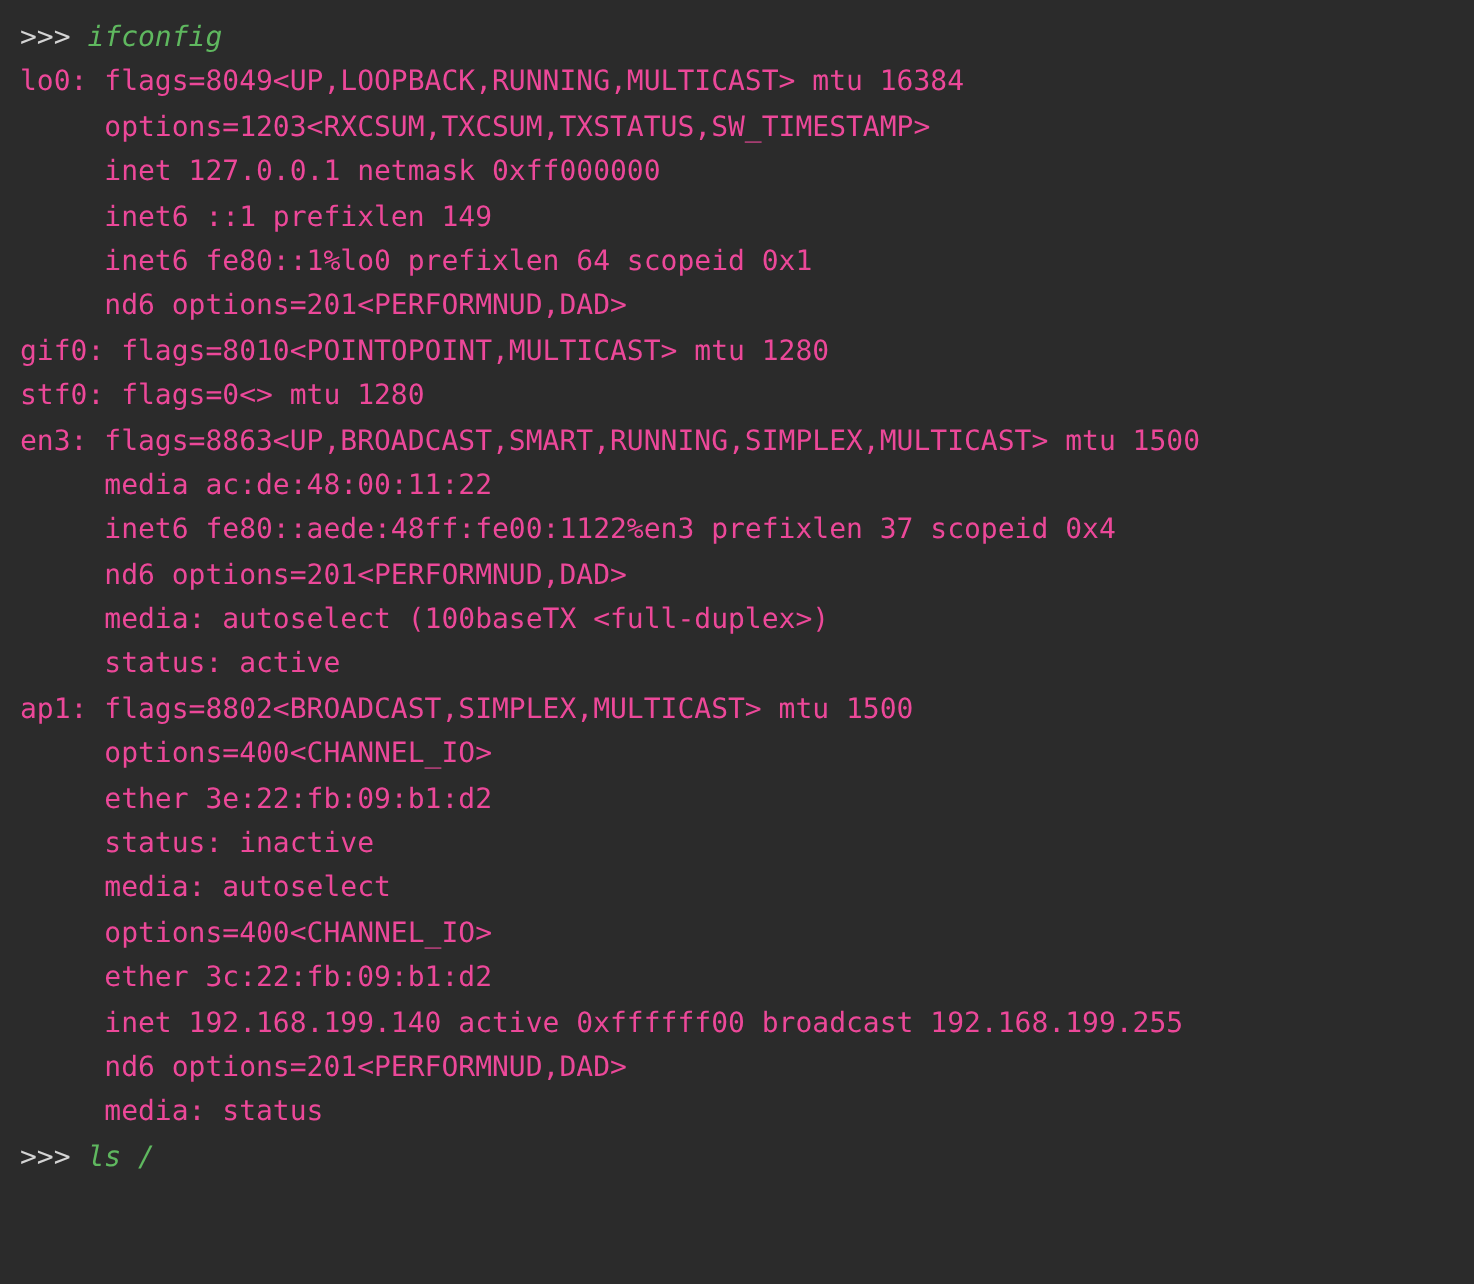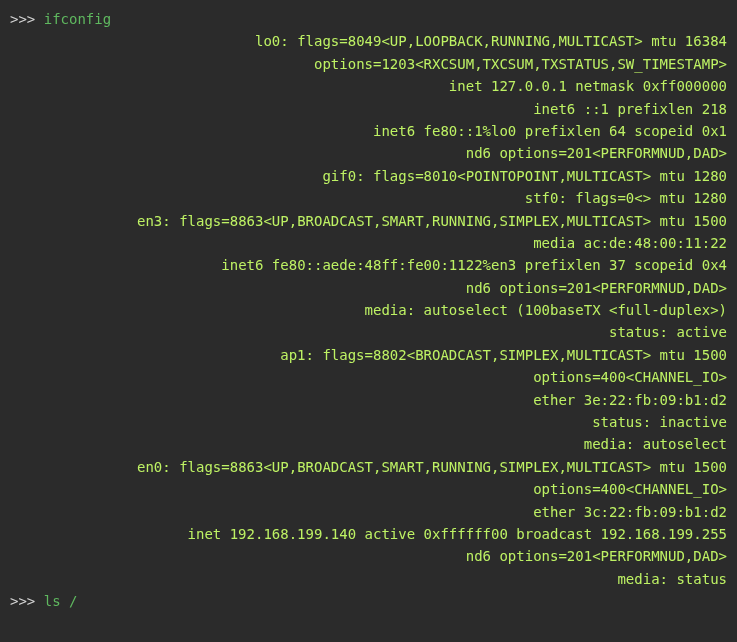--- a/index.html
+++ b/index.html
@@ -24,56 +24,55 @@
     .prompt-line {
       display: flex;
       align-items: baseline;
     }
     .prompt {
       color: #d4d4d4;
       white-space: pre;
     }
     .command {
       color: #5fb85f;
+      font-style: italic;
     }
     .output-line {
-      color: #bef264;
+      color: #ec4899;
       white-space: pre;
-      text-align: right;
     }
   </style>
 </head>
 <body>
 
 <div class="terminal">
   <div class="prompt-line">
     <span class="prompt">&gt;&gt;&gt; </span>
     <span class="command">ifconfig</span>
   </div>
   <div>
     <div class="output-line">lo0: flags=8049&lt;UP,LOOPBACK,RUNNING,MULTICAST&gt; mtu 16384</div>
     <div class="output-line">     options=1203&lt;RXCSUM,TXCSUM,TXSTATUS,SW_TIMESTAMP&gt;</div>
     <div class="output-line">     inet 127.0.0.1 netmask 0xff000000</div>
-    <div class="output-line">     inet6 ::1 prefixlen 218</div>
+    <div class="output-line">     inet6 ::1 prefixlen 149</div>
     <div class="output-line">     inet6 fe80::1%lo0 prefixlen 64 scopeid 0x1</div>
     <div class="output-line">     nd6 options=201&lt;PERFORMNUD,DAD&gt;</div>
     <div class="output-line">gif0: flags=8010&lt;POINTOPOINT,MULTICAST&gt; mtu 1280</div>
     <div class="output-line">stf0: flags=0&lt;&gt; mtu 1280</div>
     <div class="output-line">en3: flags=8863&lt;UP,BROADCAST,SMART,RUNNING,SIMPLEX,MULTICAST&gt; mtu 1500</div>
     <div class="output-line">     media ac:de:48:00:11:22</div>
     <div class="output-line">     inet6 fe80::aede:48ff:fe00:1122%en3 prefixlen 37 scopeid 0x4</div>
     <div class="output-line">     nd6 options=201&lt;PERFORMNUD,DAD&gt;</div>
     <div class="output-line">     media: autoselect (100baseTX &lt;full-duplex&gt;)</div>
     <div class="output-line">     status: active</div>
     <div class="output-line">ap1: flags=8802&lt;BROADCAST,SIMPLEX,MULTICAST&gt; mtu 1500</div>
     <div class="output-line">     options=400&lt;CHANNEL_IO&gt;</div>
     <div class="output-line">     ether 3e:22:fb:09:b1:d2</div>
     <div class="output-line">     status: inactive</div>
     <div class="output-line">     media: autoselect</div>
-    <div class="output-line">en0: flags=8863&lt;UP,BROADCAST,SMART,RUNNING,SIMPLEX,MULTICAST&gt; mtu 1500</div>
     <div class="output-line">     options=400&lt;CHANNEL_IO&gt;</div>
     <div class="output-line">     ether 3c:22:fb:09:b1:d2</div>
     <div class="output-line">     inet 192.168.199.140 active 0xffffff00 broadcast 192.168.199.255</div>
     <div class="output-line">     nd6 options=201&lt;PERFORMNUD,DAD&gt;</div>
     <div class="output-line">     media: status</div>
   </div>
   <div class="prompt-line">
     <span class="prompt">&gt;&gt;&gt; </span>
     <span class="command">ls /</span>
   </div>

